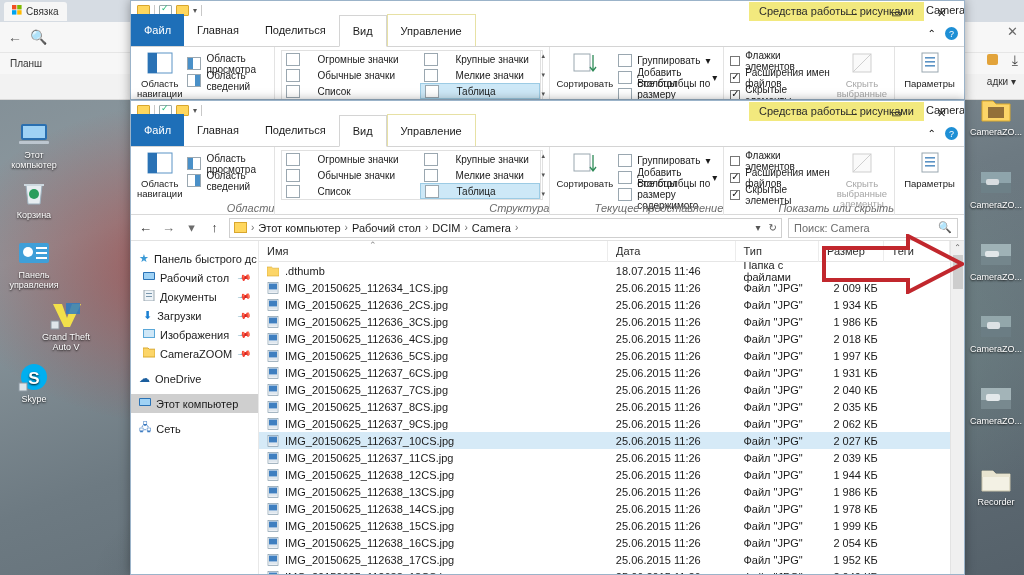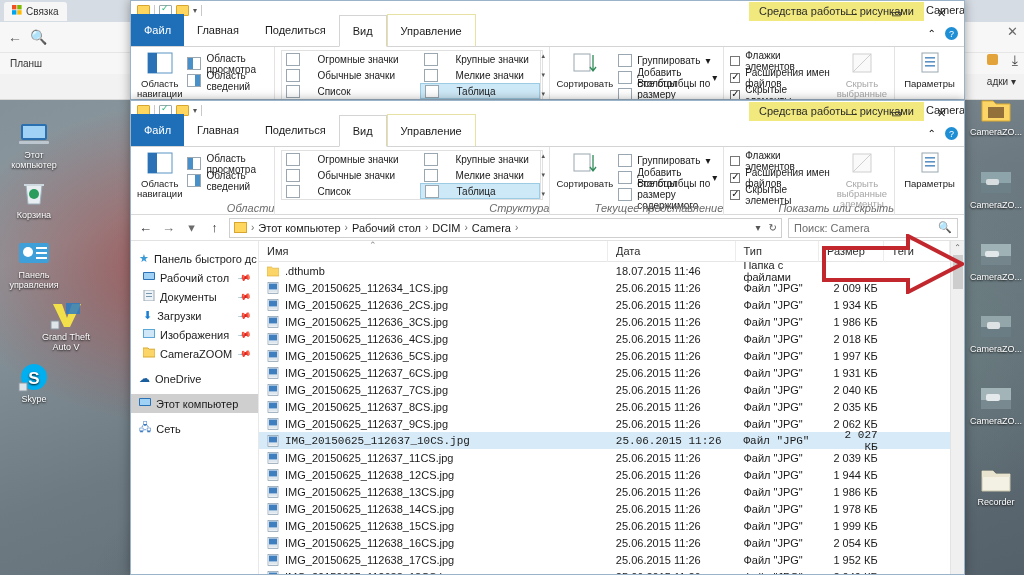--- a/index.html
+++ b/index.html
@@ -135,21 +135,21 @@
   .nrow.grp{ padding-left:8px;}
 
   .listarea{ flex:1; display:flex; flex-direction:column; position:relative; overflow:hidden;}
   .colhead{ height:21px; display:flex; align-items:center; font-size:11px; color:#2b2b2b;
             border-bottom:1px solid #e6e6e6; position:relative;}
   .ch{ padding-left:8px; border-right:1px solid #ececec; height:21px; display:flex; align-items:center;}
   .sortmark{ position:absolute; left:110px; top:-1px; font-size:9px; color:#8a8a8a;}
 
   .rows{ flex:1; overflow:hidden;}
   .row{ height:17px; display:flex; align-items:center; font-size:11px; color:#1b1b1b;}
-  .row.sel{ background:#d6eaf7;font-family:Liberation Mono, monospace;}
+  .row.sel{ background:#d6eaf7;}
   .c-name{ display:flex; align-items:center; gap:6px; padding-left:8px;}
   .c-date,.c-type,.c-size,.c-tags{ padding-left:8px;}
   .ficon{ width:12px; height:12px; flex:none; }
 
   .vscroll{ width:14px; background:#f0f0f0; border-left:1px solid #e3e3e3;
             display:flex; flex-direction:column; align-items:center; position:relative;}
   .vs-arr{ font-size:8px; color:#5a5a5a; height:14px; line-height:14px;}
   .vs-thumb{ position:absolute; top:14px; width:10px; height:34px; background:#cdcdcd;}
 
   

